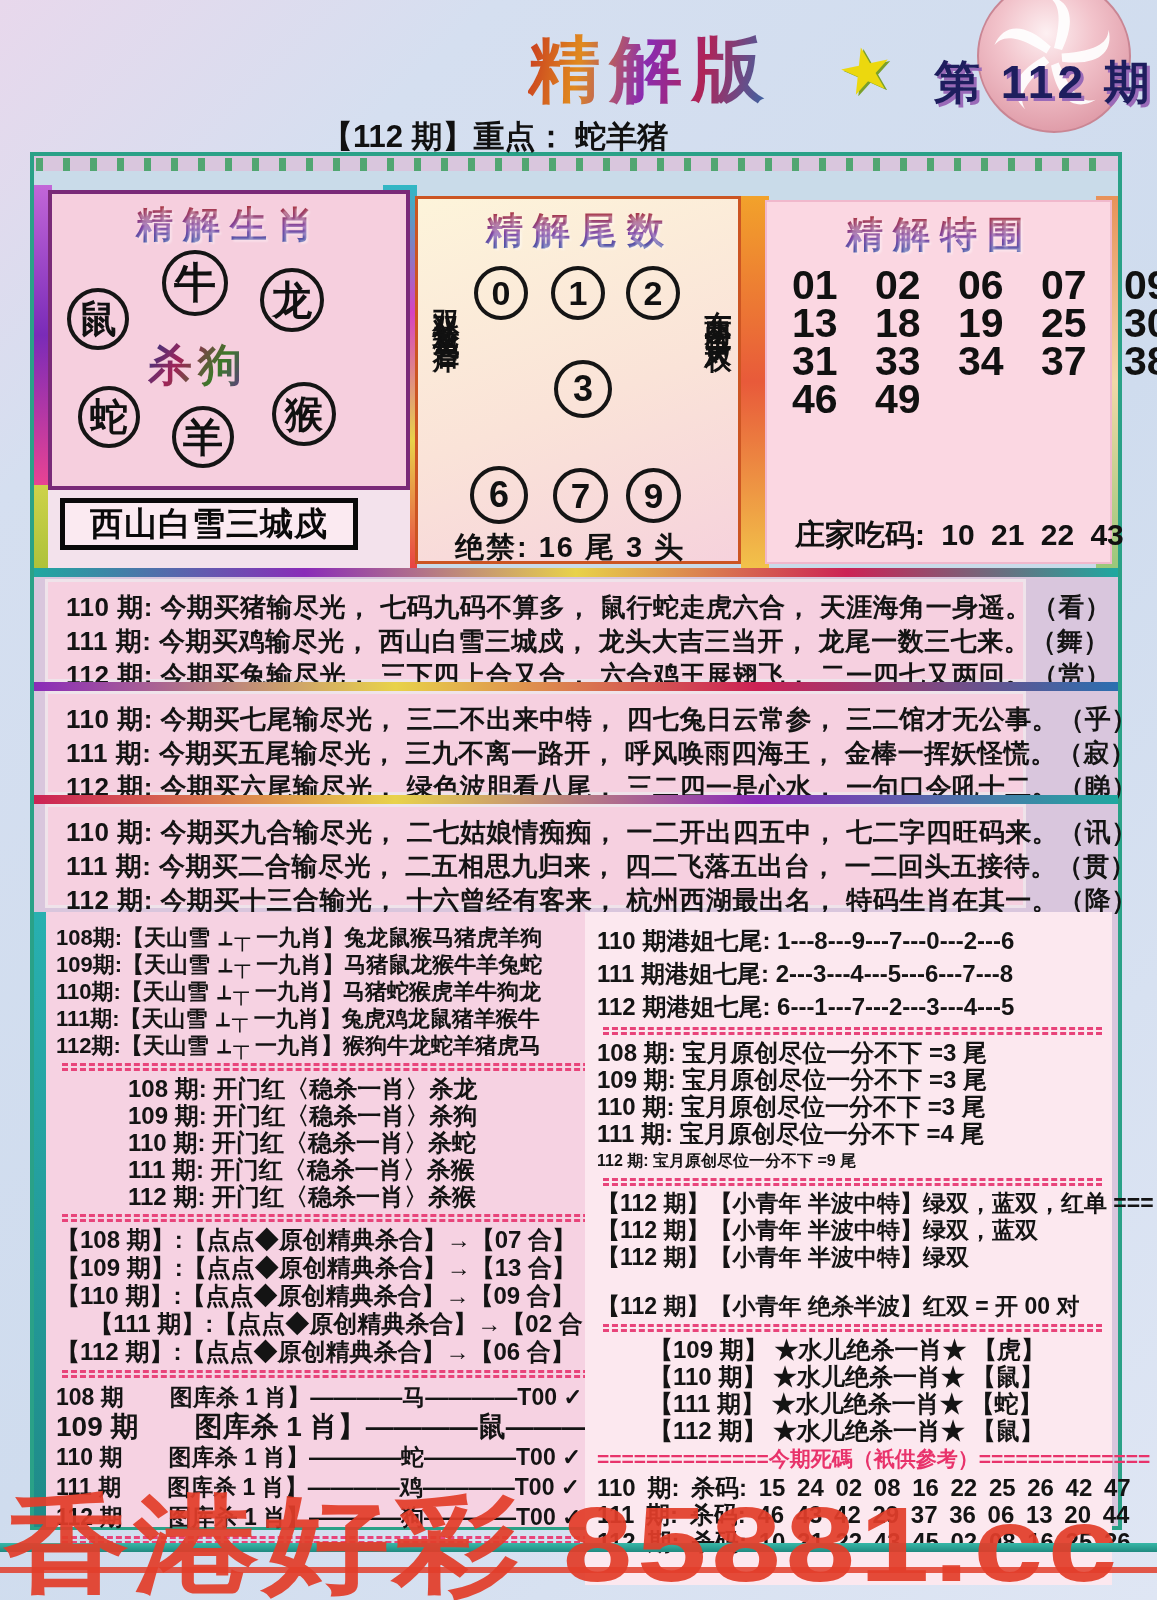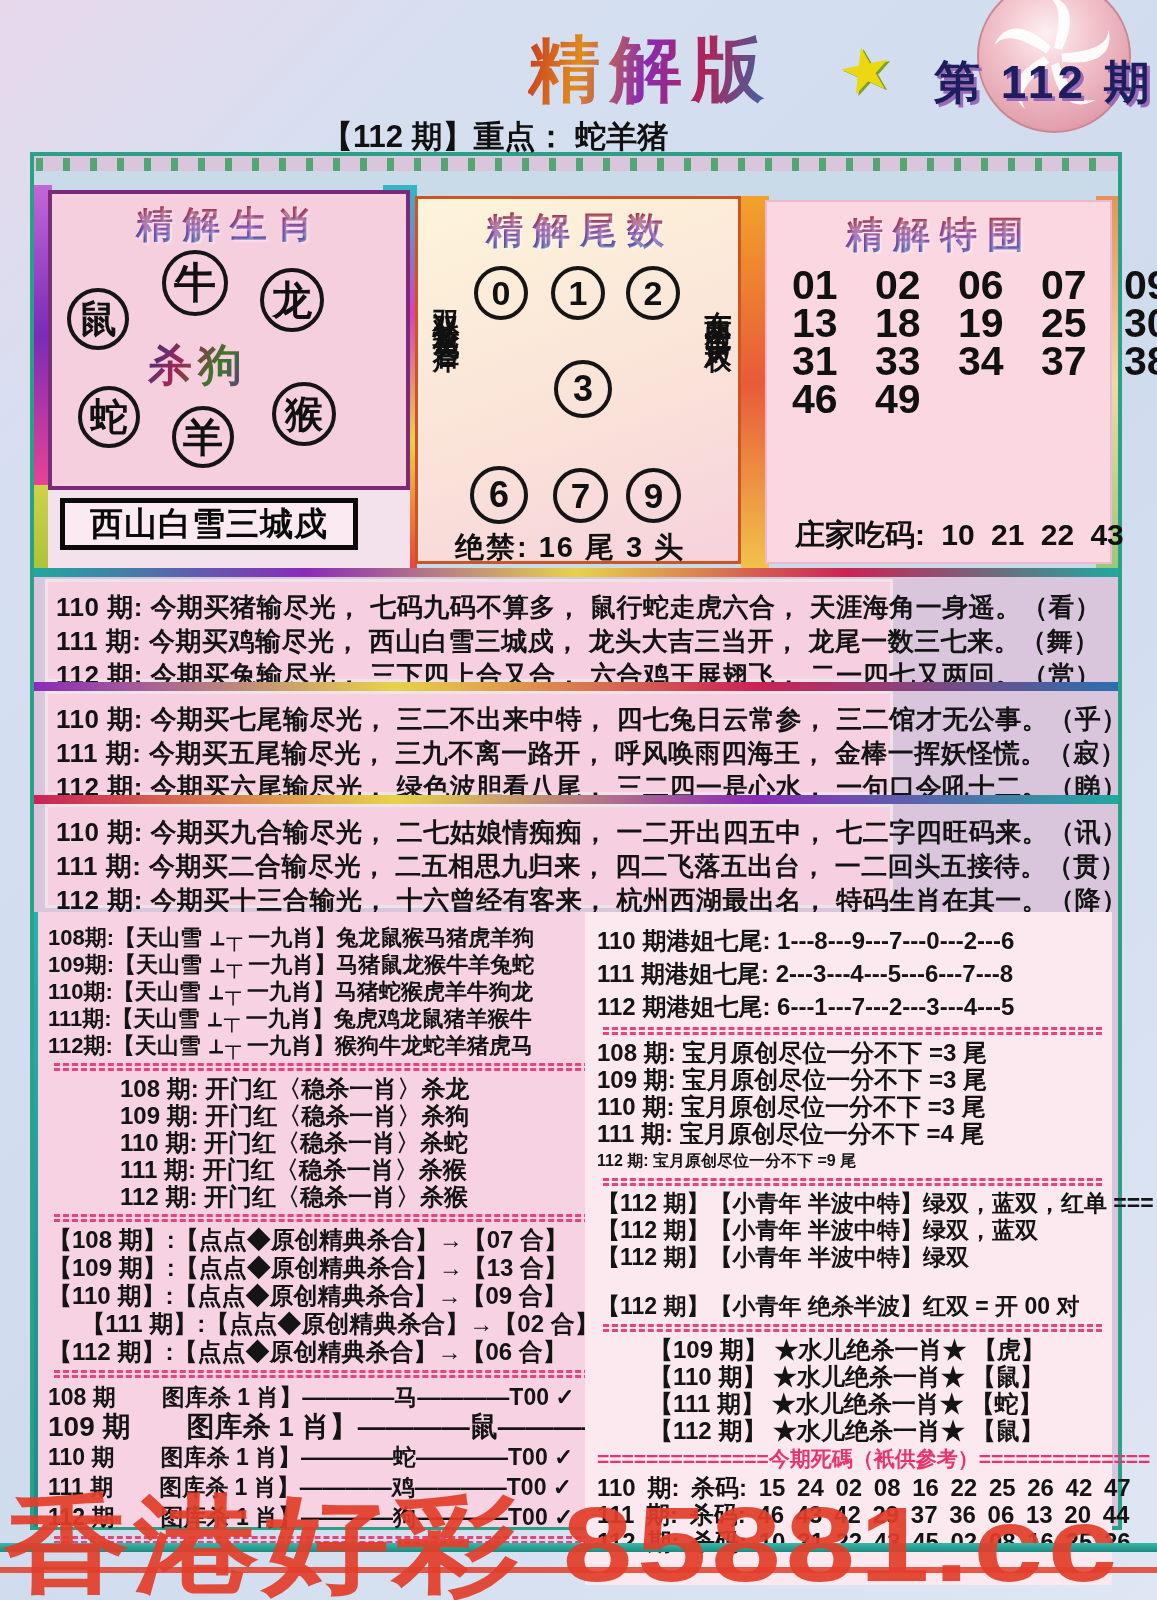--- a/index.html
+++ b/index.html
@@ -31,22 +31,22 @@
   }
   .topband{left:34px;top:171px;width:1084px;height:397px;background:#c9dbe9;}
   .pinkbox{background:#f6cfde;}
   .circle{
     position:absolute;border:4px solid #151515;border-radius:50%;
     display:flex;align-items:center;justify-content:center;
     font-weight:900;color:#111;background:transparent;
   }
   .vtext{writing-mode:vertical-rl;font-weight:900;color:#111;}
   .verse{
-    left:45px;top:0;width:848px;background:#f6d0e0;border:3px solid #efe3ea;
-    padding:8px 12px 6px 8px;
+    left:45px;top:0;width:981px;background:#f6d0e0;border:3px solid #efe3ea;
+    padding:8px 12px 6px 18px;
   }
   .verse div{font-size:26px;font-weight:700;color:#141414;line-height:34px;letter-spacing:0.5px;white-space:nowrap;}
   .sep{height:8px;border-top:3px dashed #e8447a;border-bottom:3px dashed #e8447a;margin:4px 6px;}
   .col-line{white-space:nowrap;color:#141414;}
   .banner{
     left:4px;top:1474px;z-index:40;white-space:nowrap;
     font-size:106px;font-weight:900;color:rgba(226,61,42,0.93);
     letter-spacing:4px;transform:scaleX(1.18);transform-origin:left center;
   }
   .hline-teal{left:0;top:1543px;width:1157px;height:9px;z-index:30;
@@ -172,21 +172,21 @@
   </div>
   <div class="abs" style="left:34px;top:795px;width:1084px;height:9px;background:linear-gradient(90deg,#cc2255,#e8d24a,#8a2bb8,#20a8a0);"></div>
   <div class="abs verse" style="top:804px;height:104px;">
     <div>110 期: 今期买九合输尽光， 二七姑娘情痴痴， 一二开出四五中， 七二字四旺码来。（讯）</div>
     <div>111 期: 今期买二合输尽光， 二五相思九归来， 四二飞落五出台， 一二回头五接待。（贯）</div>
     <div>112 期: 今期买十三合输光， 十六曾经有客来， 杭州西湖最出名， 特码生肖在其一。（降）</div>
   </div>
 
   <div class="abs" style="left:34px;top:912px;width:12px;height:615px;background:linear-gradient(180deg,#28b0b0,#1f8a88);"></div>
 
-  <div class="abs" style="left:38px;top:912px;width:600px;height:615px;background:#f6d2e2;padding:12px 6px 0 10px;">
+  <div class="abs" style="left:46px;top:912px;width:600px;height:615px;background:#f6d2e2;padding:12px 6px 0 10px;">
     <div class="col-line" style="font-size:22px;font-weight:700;line-height:27px;">108期:【天山雪 ⊥┬ 一九肖】兔龙鼠猴马猪虎羊狗</div>
     <div class="col-line" style="font-size:22px;font-weight:700;line-height:27px;">109期:【天山雪 ⊥┬ 一九肖】马猪鼠龙猴牛羊兔蛇</div>
     <div class="col-line" style="font-size:22px;font-weight:700;line-height:27px;">110期:【天山雪 ⊥┬ 一九肖】马猪蛇猴虎羊牛狗龙</div>
     <div class="col-line" style="font-size:22px;font-weight:700;line-height:27px;">111期:【天山雪 ⊥┬ 一九肖】兔虎鸡龙鼠猪羊猴牛</div>
     <div class="col-line" style="font-size:22px;font-weight:700;line-height:27px;">112期:【天山雪 ⊥┬ 一九肖】猴狗牛龙蛇羊猪虎马</div>
     <div class="sep"></div>
     <div class="col-line" style="font-size:24px;font-weight:700;line-height:27px;padding-left:72px;">108 期: 开门红〈稳杀一肖〉杀龙</div>
     <div class="col-line" style="font-size:24px;font-weight:700;line-height:27px;padding-left:72px;">109 期: 开门红〈稳杀一肖〉杀狗</div>
     <div class="col-line" style="font-size:24px;font-weight:700;line-height:27px;padding-left:72px;">110 期: 开门红〈稳杀一肖〉杀蛇</div>
     <div class="col-line" style="font-size:24px;font-weight:700;line-height:27px;padding-left:72px;">111 期: 开门红〈稳杀一肖〉杀猴</div>

